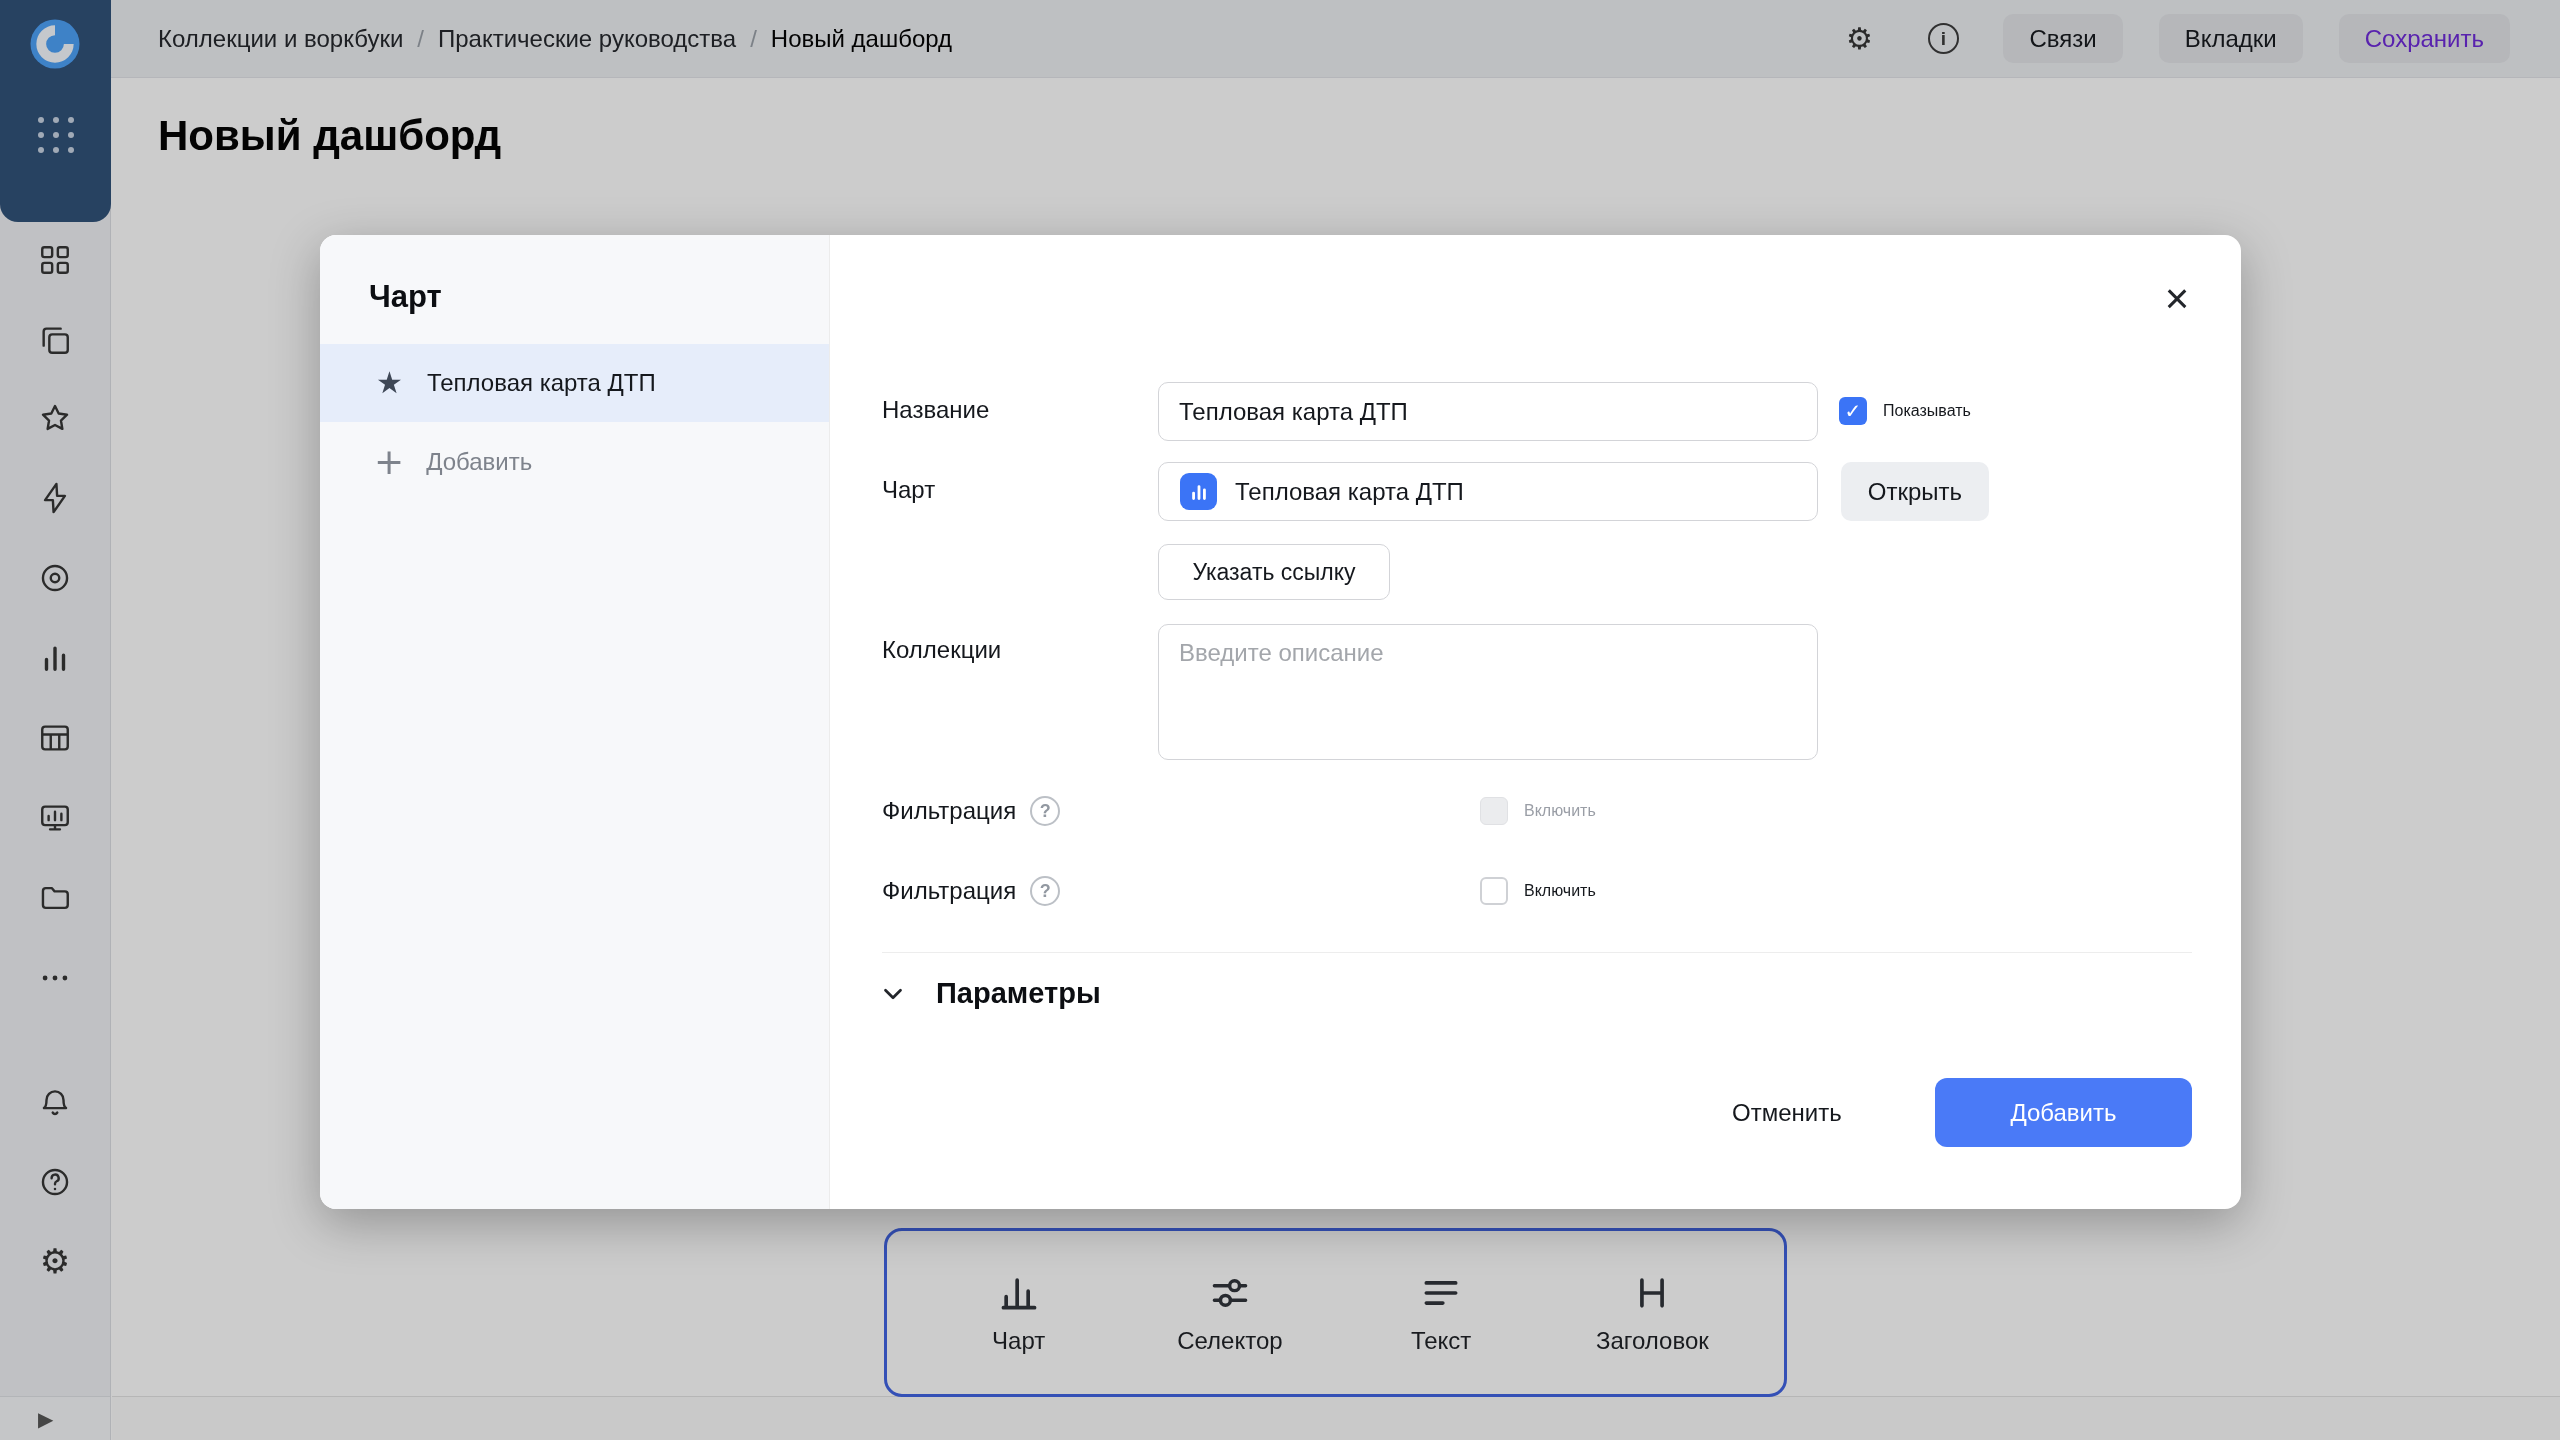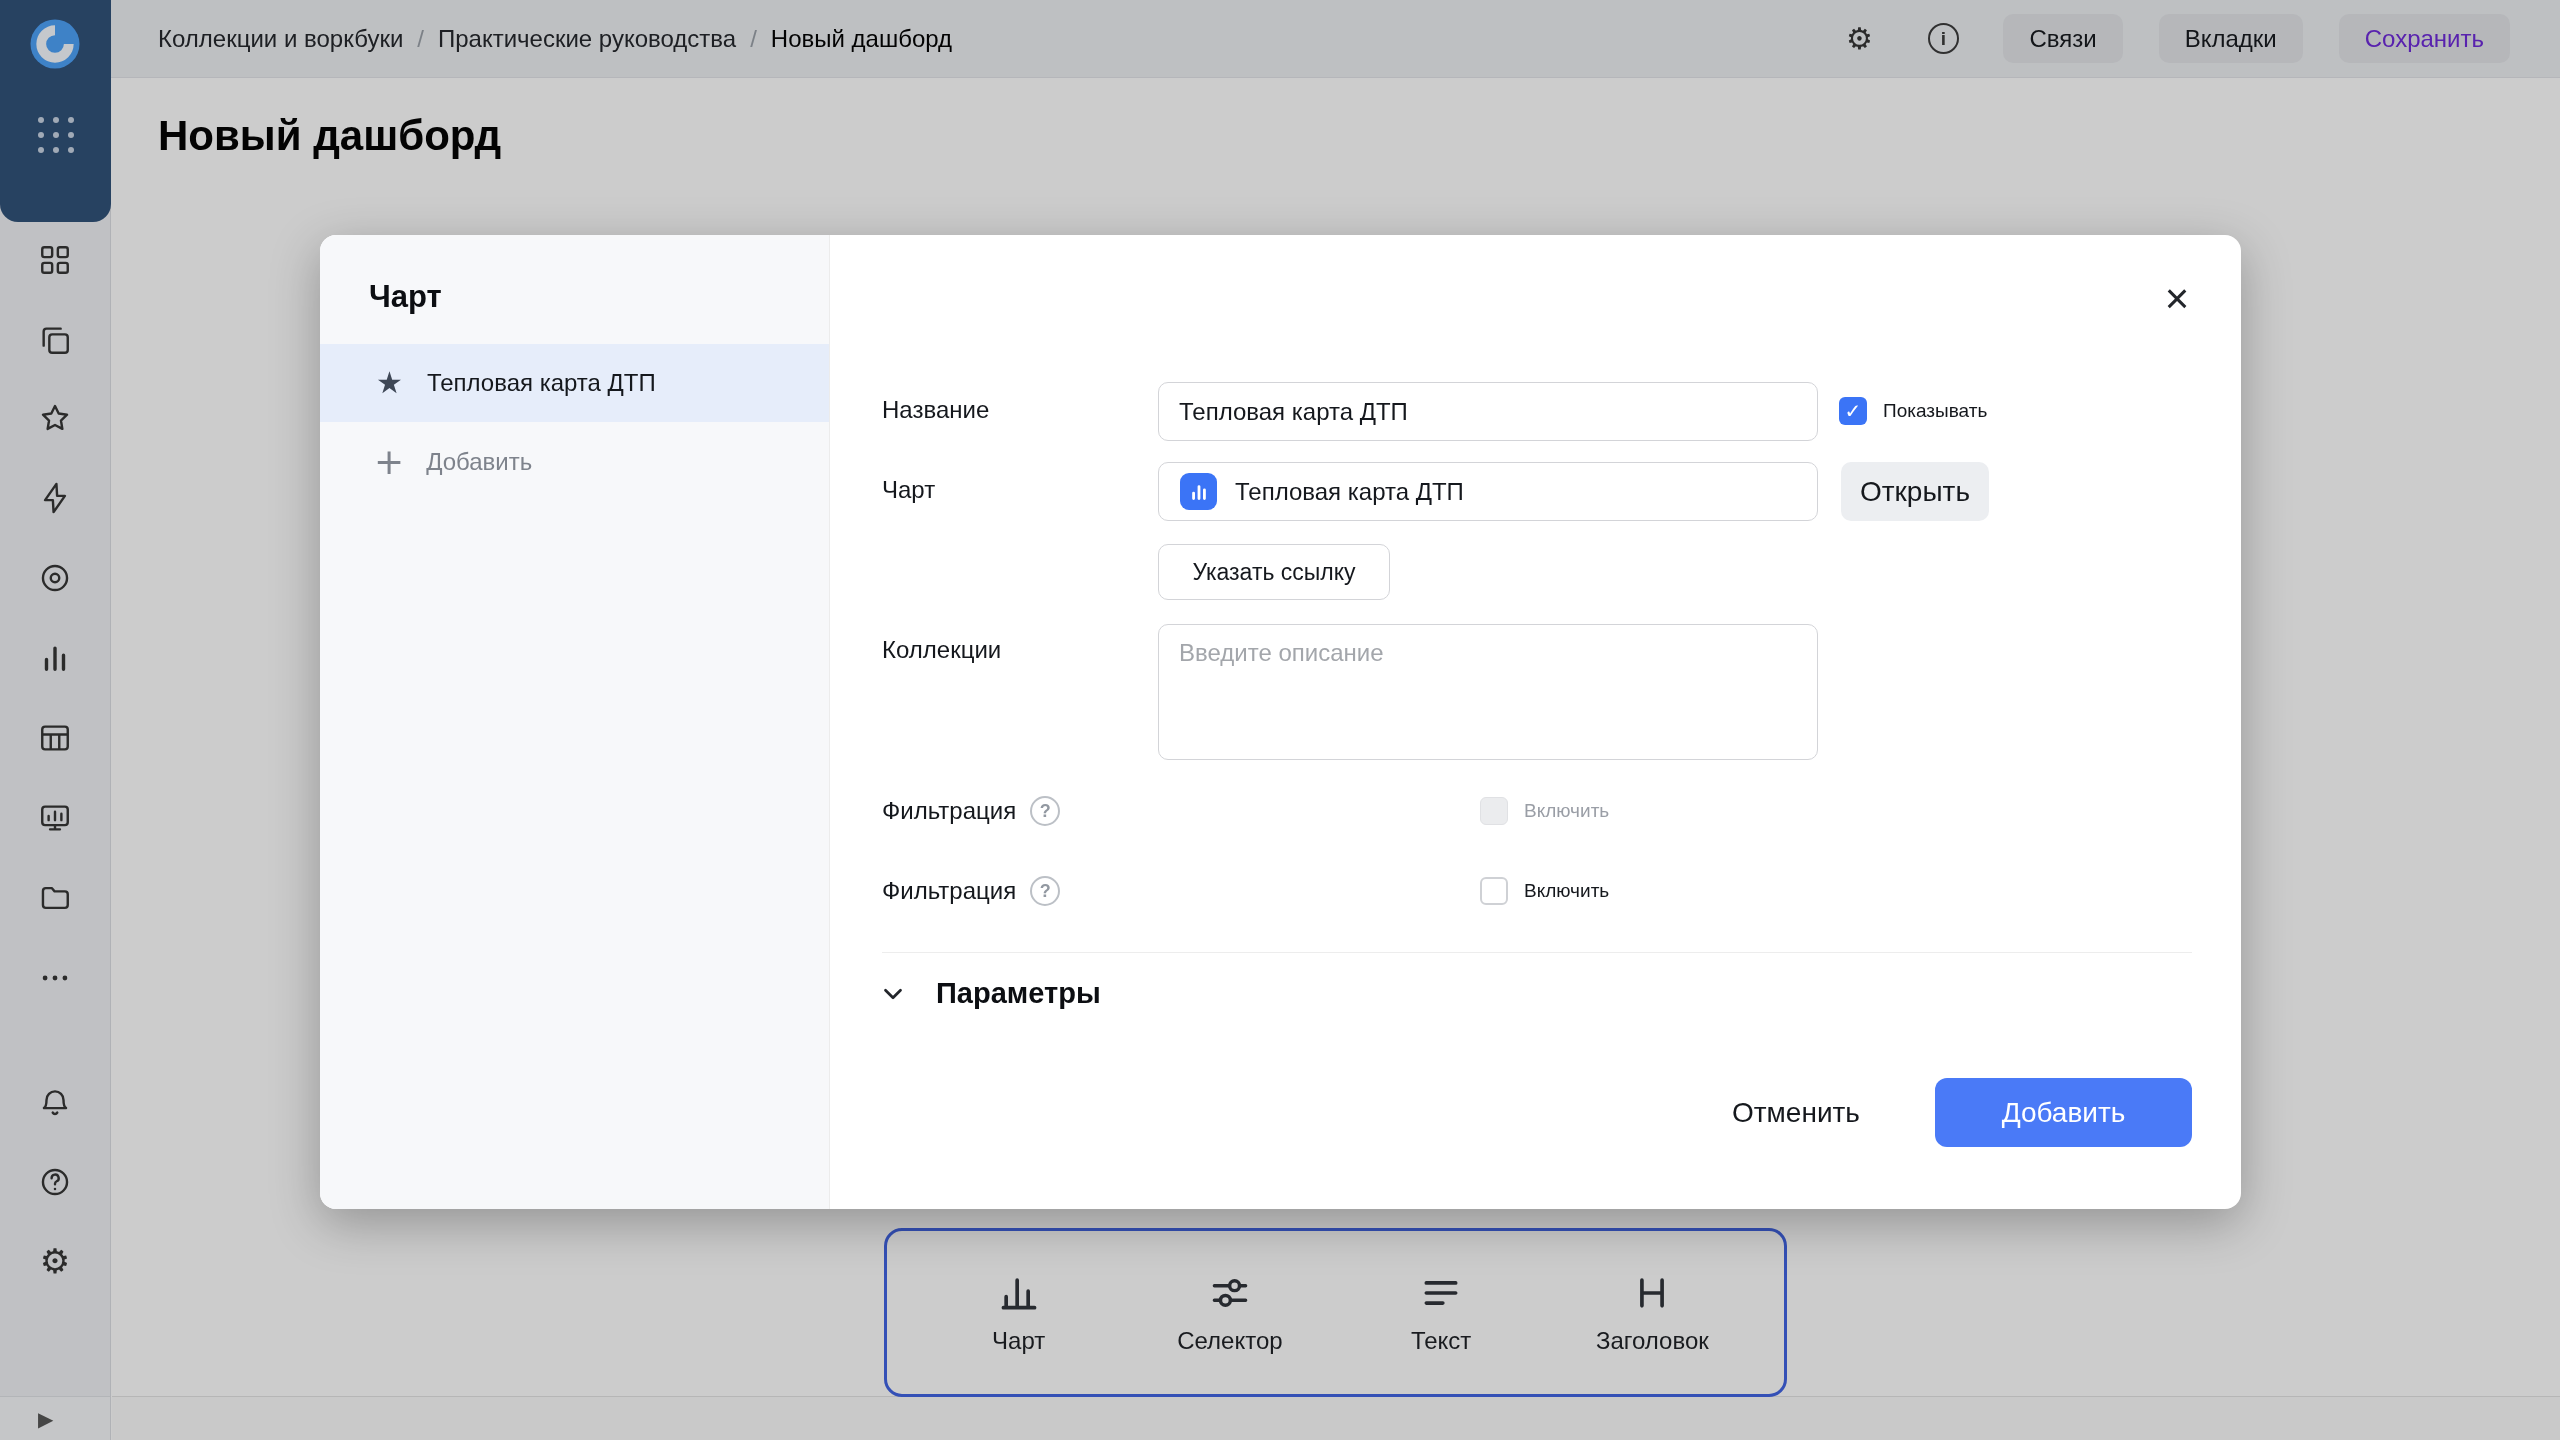--- a/index.html
+++ b/index.html
@@ -80,35 +80,35 @@
 
   .text-input { position:absolute; left:838px; width:660px; height:59px; border:1px solid #d3d4d8;
     border-radius:10px; font-size:24px; font-family:inherit; color:#15181d; padding:0 20px; background:#fff; outline:none; }
   .chart-field { position:absolute; left:838px; top:227px; width:660px; height:59px; }
   .chart-field input { position:absolute; inset:0; width:660px; height:59px; border:1px solid #d3d4d8;
     border-radius:10px; font-size:24px; font-family:inherit; color:#15181d; padding:0 20px 0 76px; outline:none; }
   .chart-mini-icon { position:absolute; left:22px; top:11px; width:37px; height:37px; background:#3b74f6;
     border-radius:9px; display:flex; align-items:center; justify-content:center; z-index:1; }
   .chart-mini-icon svg { width:26px; height:26px; }
 
-  .btn { border:none; border-radius:10px; font-family:inherit; font-size:28px; color:#15181d; cursor:pointer; }
+  .btn { border:none; border-radius:10px; font-family:inherit; font-size:24px; color:#15181d; cursor:pointer; }
   .open-btn { position:absolute; left:1521px; top:227px; width:148px; height:59px; background:#eceef1; }
   .link-btn { position:absolute; left:838px; top:309px; width:232px; height:56px; background:#fff;
     border:1px solid #d3d4d8; font-size:23px; }
 
   .desc-area { position:absolute; left:838px; top:389px; width:660px; height:136px; border:1px solid #d3d4d8;
     border-radius:10px; font-size:24px; font-family:inherit; color:#15181d; padding:14px 20px; resize:none; outline:none; }
   .desc-area::placeholder { color:#a3a6ab; }
 
   .check-row { position:absolute; display:flex; align-items:center; gap:16px; cursor:pointer; }
   .checkbox { width:28px; height:28px; border-radius:6px; display:flex; align-items:center; justify-content:center; }
   .checkbox.checked { background:#3b74f6; color:#fff; font-size:20px; font-weight:700; }
   .checkbox.unchecked { background:#fff; border:2px solid #cfd1d5; }
   .checkbox.disabled { background:#ebecee; border:1px solid #e0e1e4; }
-  .check-label { font-size:19px; color:#15181d; }
+  .check-label { font-size:16px; color:#15181d; }
   .check-label.muted { color:#9a9ea6; }
 
   .divider { position:absolute; left:562px; top:717px; width:1310px; height:1px; background:#ededed; }
   .params-row { position:absolute; left:558px; top:742px; display:flex; align-items:center; gap:28px; cursor:pointer; }
   .params-row svg { width:30px; height:30px; color:#23262b; }
   .params-label { font-size:29px; font-weight:600; color:#0c0e12; }
 
   .cancel-btn { position:absolute; left:1378px; top:843px; height:69px; padding:0 34px; background:transparent; }
   .submit-btn { position:absolute; left:1615px; top:843px; width:257px; height:69px; background:#4a7af7;
     color:#fff; border-radius:12px; }

